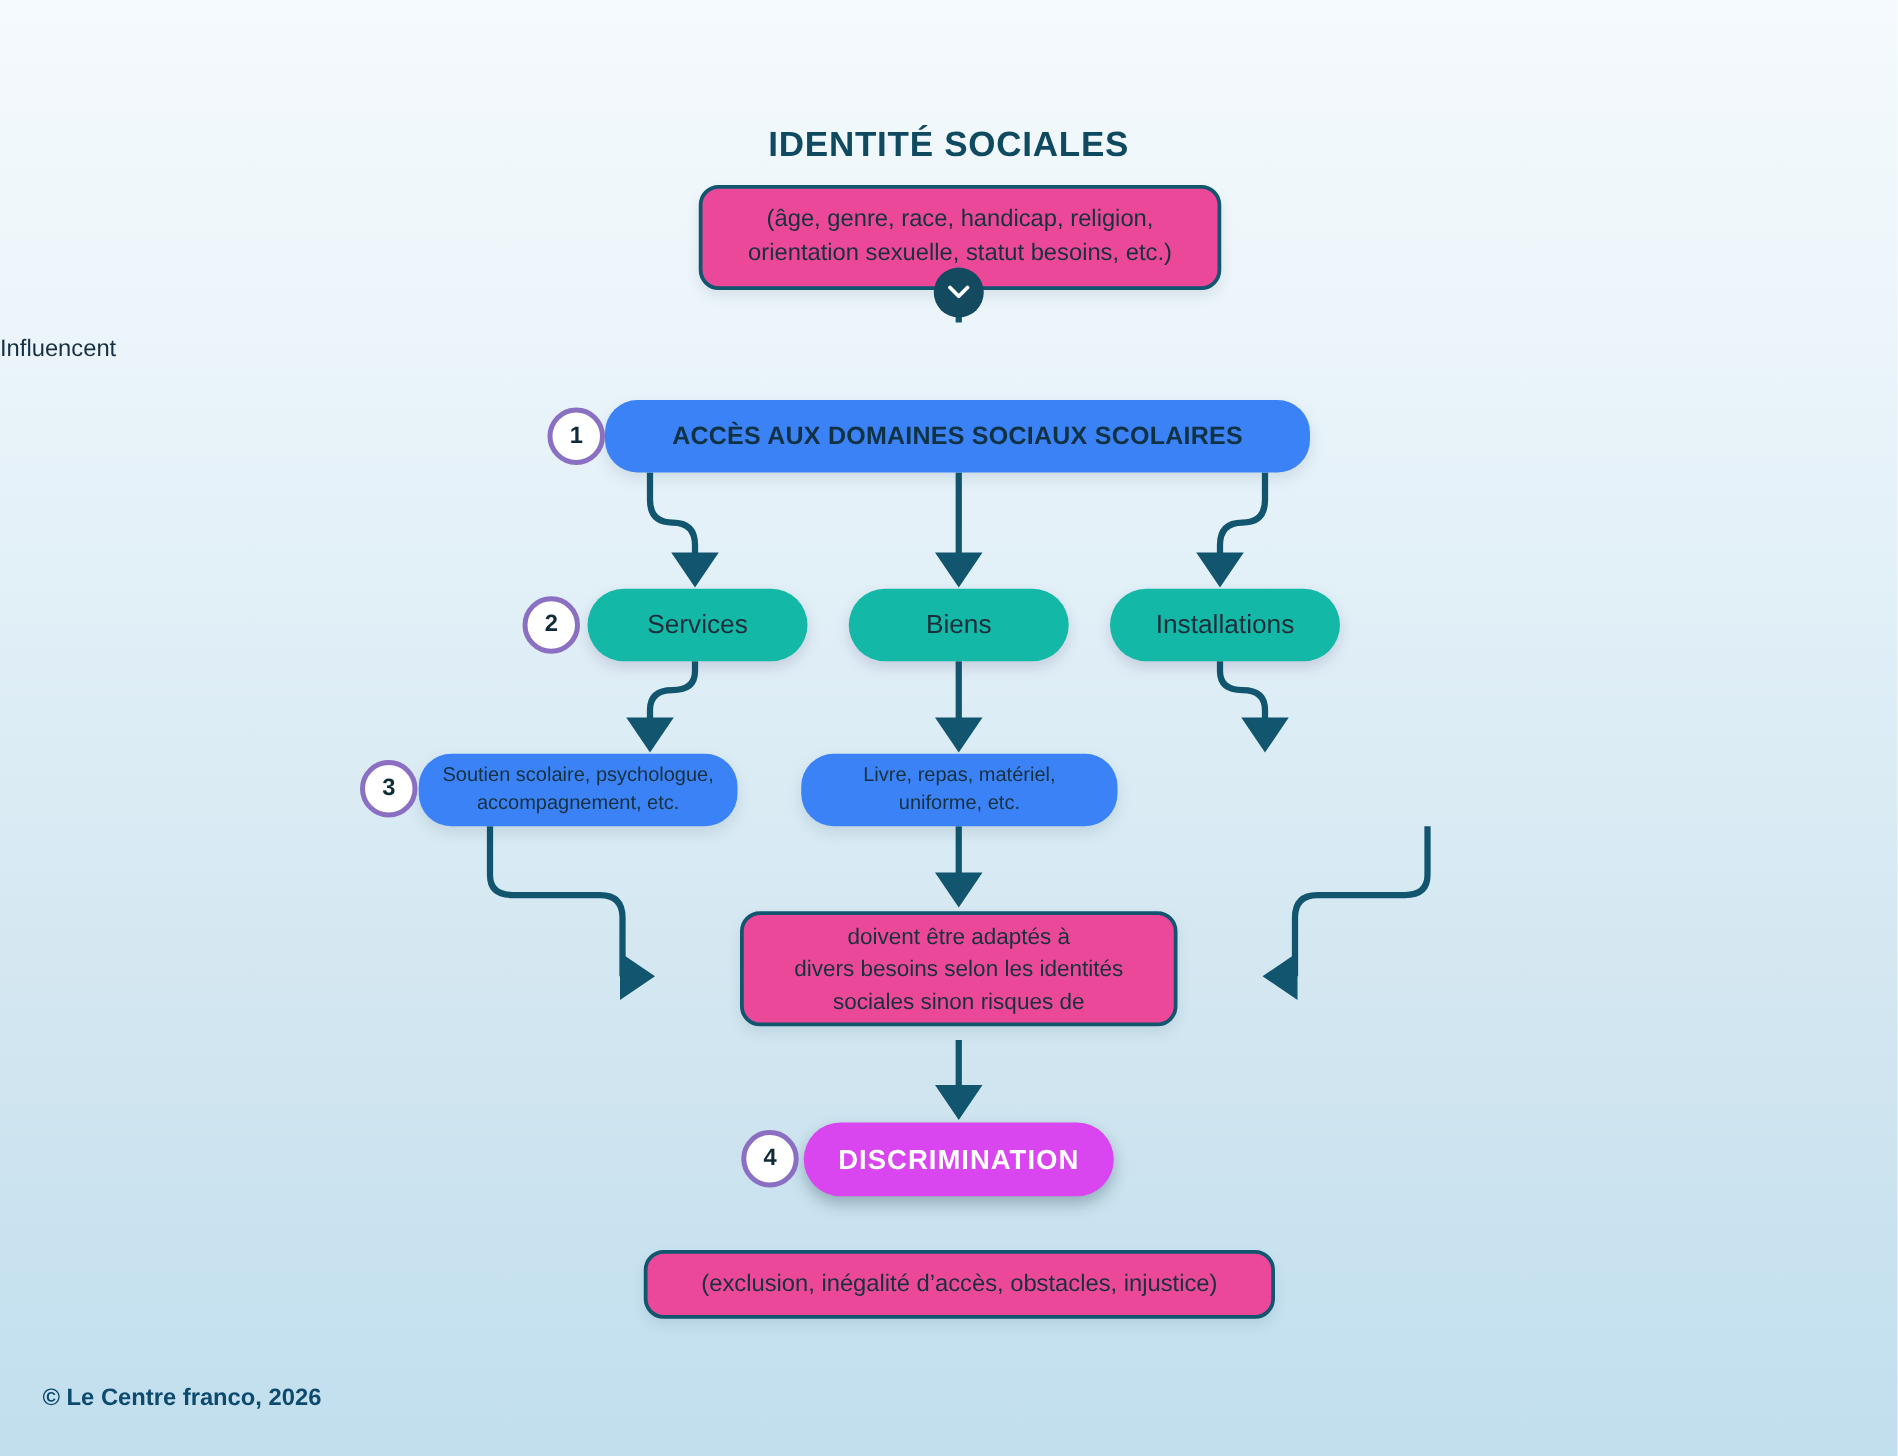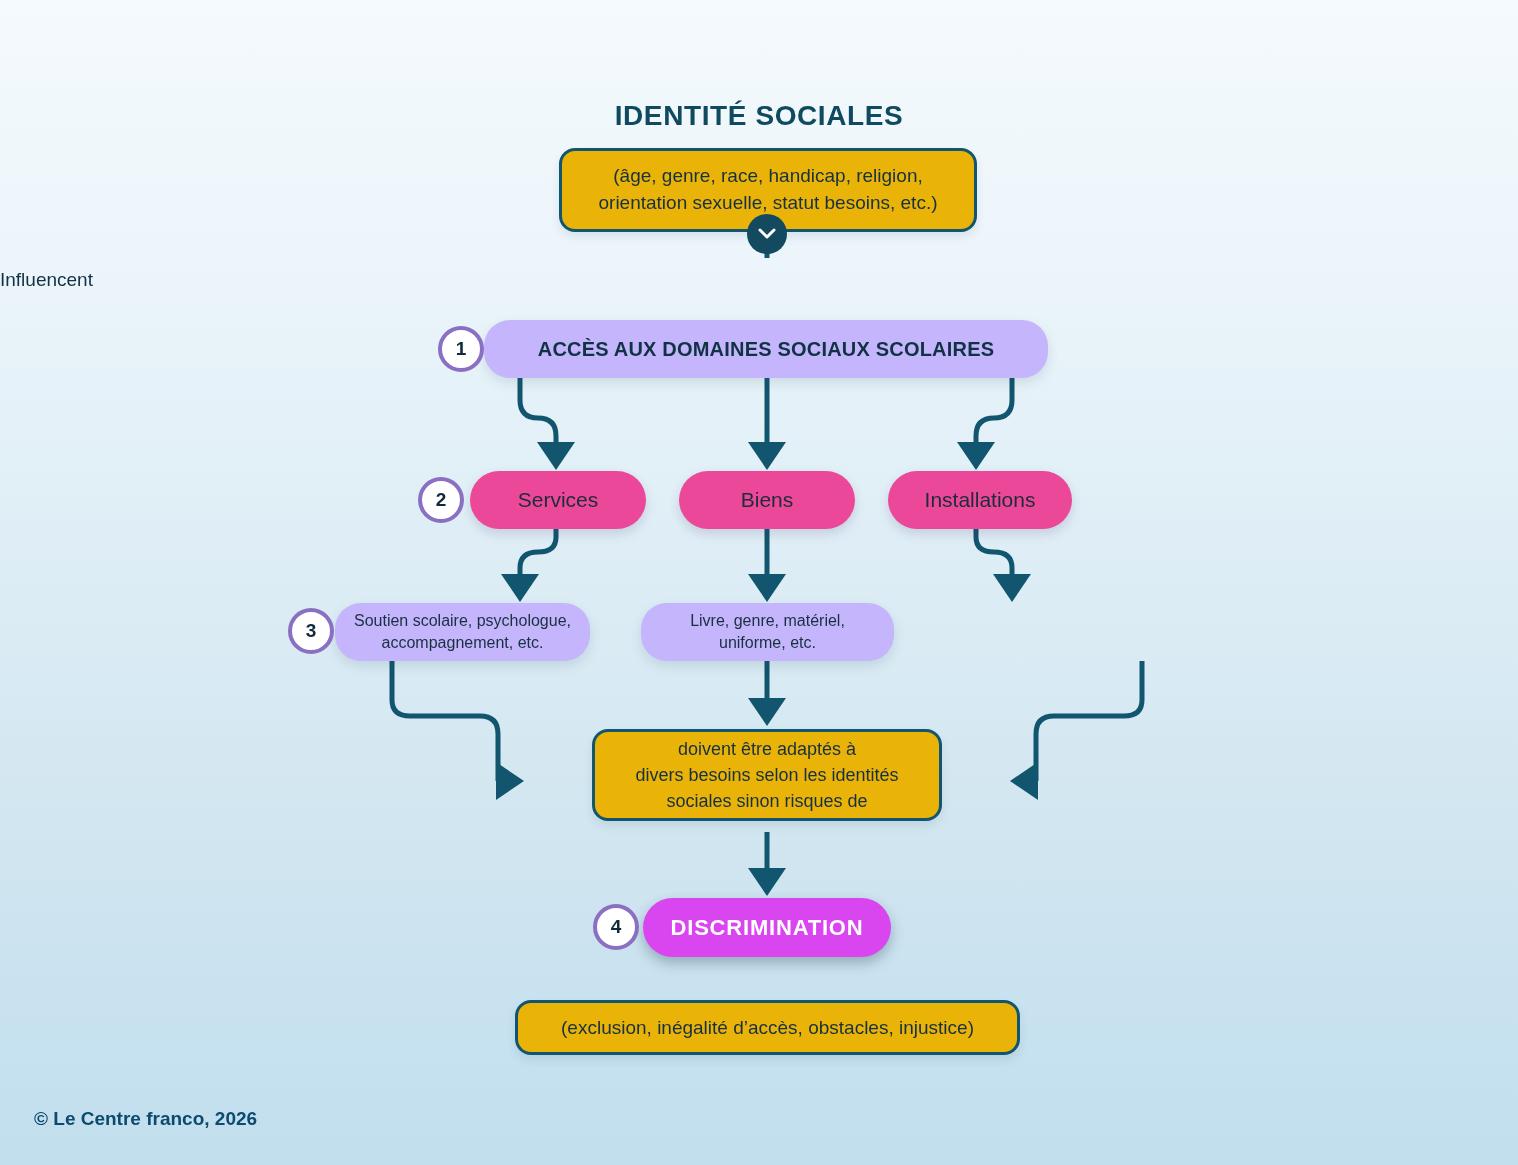--- a/index.html
+++ b/index.html
@@ -22,31 +22,31 @@
   }
   .copyright{
     position:absolute;left:34px;top:1108px;
     font-size:19px;font-weight:700;color:#0c4a6e;
   }
 
   
   .box{position:absolute;box-sizing:border-box;display:flex;align-items:center;justify-content:center;text-align:center;}
 
   .box-outline{
-    background:#eab308;border:3px solid #11556e;border-radius:16px;
+    background:#ec4899;border:3px solid #11556e;border-radius:16px;
     box-shadow:0 5px 10px rgba(30,70,95,.10);
     color:#18313f;
   }
   .box-plain{
-    background:#c4b5fd;border-radius:26px;
+    background:#3b82f6;border-radius:26px;
     box-shadow:0 5px 12px rgba(30,70,95,.13);
     color:#18313f;
   }
   .pill-purple{
-    background:#ec4899;border-radius:34px;
+    background:#14b8a6;border-radius:34px;
     box-shadow:0 5px 11px rgba(60,45,100,.16);
     color:#1d2c3a;
   }
   .pill-dark{
     background:#d946ef;border-radius:34px;
     box-shadow:0 6px 13px rgba(15,45,60,.30);
     color:#ffffff;
   }
 
   #identity-box{left:559px;top:148px;width:418px;height:84px;font-size:19px;line-height:1.42;padding:0 16px;}
@@ -156,21 +156,21 @@
 
   <div class="num-circle" id="num-3">3</div>
   <div class="box box-plain detail-box abovelayer" id="detail-1">
     <div>
       <span>Soutien scolaire, psychologue,</span><br>
       <span>accompagnement, etc.</span>
     </div>
   </div>
   <div class="box box-plain detail-box abovelayer" id="detail-2">
     <div>
-      <span>Livre, genre, matériel,</span><br>
+      <span>Livre, repas, matériel,</span><br>
       <span>uniforme, etc.</span>
     </div>
   </div>
 
   <div class="box box-outline abovelayer" id="central-box">
     <div>
       <span>doivent être adaptés à</span><br>
       <span>divers besoins selon les identités</span><br>
       <span>sociales sinon risques de</span>
     </div>

